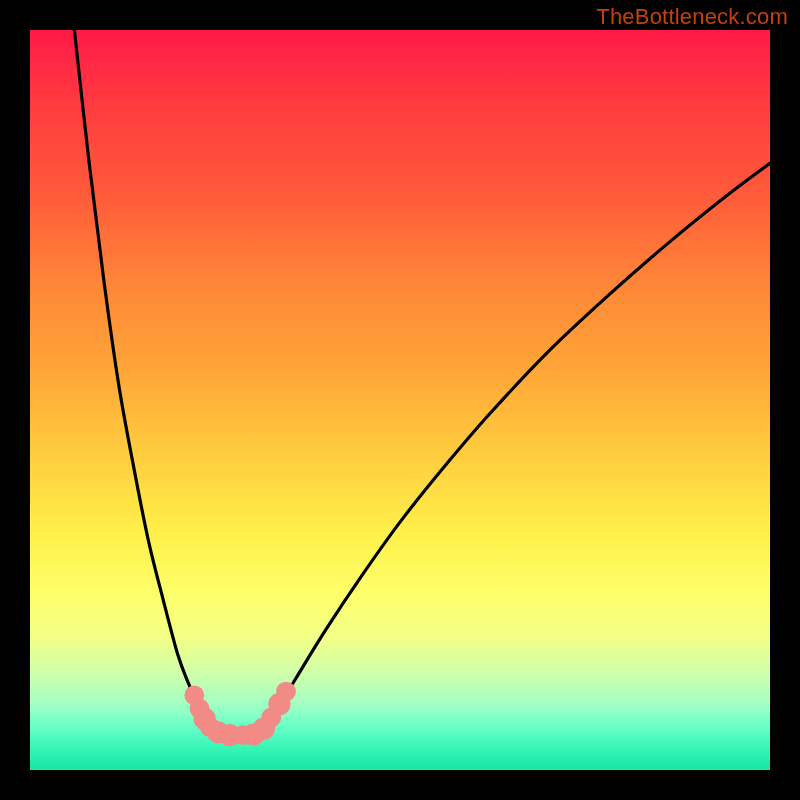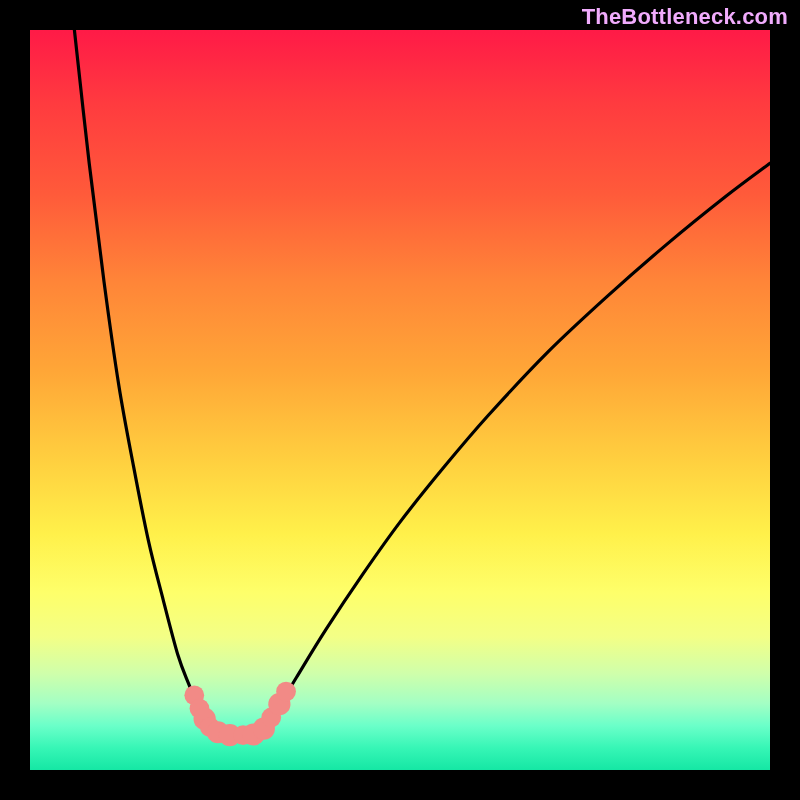--- a/index.html
+++ b/index.html
@@ -39,23 +39,23 @@
       #a3ffc4 91%,
       #6bffc9 94%,
       #37f6b6 97%,
       #15e7a4 100%
     );
   }
   .watermark {
     position: absolute;
     top: 4px;
     right: 12px;
-    color: #f0abfc;
+    color: #c2410c;
     font-size: 22px;
-    font-weight: 700;
+    font-weight: 400;
     letter-spacing: 0.2px;
   }
   svg.curves {
     position: absolute;
     left: 0;
     top: 0;
   }
 </style>
 </head>
 <body>

